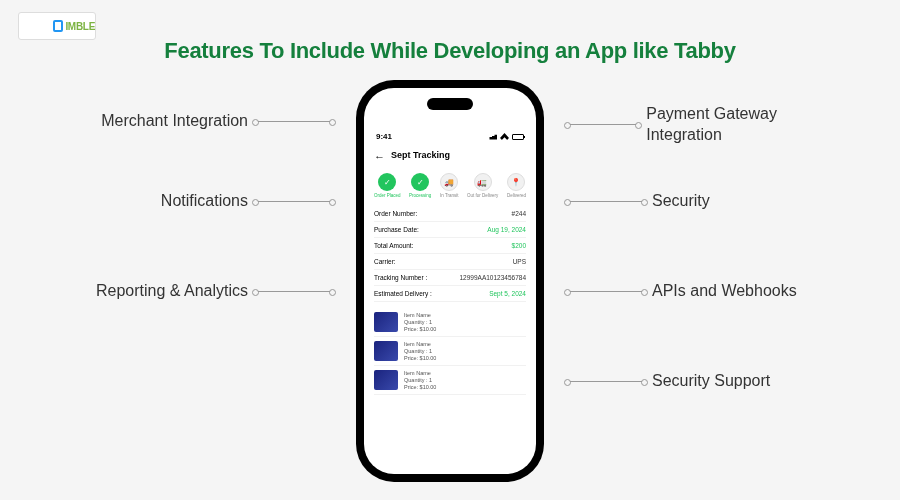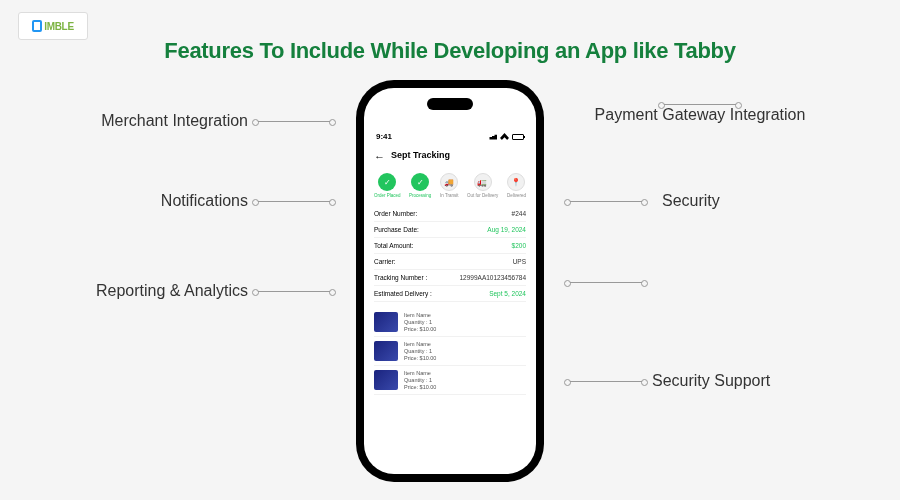--- a/index.html
+++ b/index.html
@@ -1,17 +1,17 @@
 <!DOCTYPE html>
 <html><head>
 <meta charset="utf-8">
 <style>
   * { margin: 0; padding: 0; box-sizing: border-box; }
   body { width: 900px; height: 500px; background: #f5f5f5; font-family: -apple-system, BlinkMacSystemFont, "Segoe UI", sans-serif; position: relative; overflow: hidden; }
-  .logo { position: absolute; top: 12px; left: 18px; width: 70px; height: 28px; border: 1px solid #ddd; border-radius: 3px; background: #fff; display: flex; align-items: center; justify-content: center; }
+  .logo { position: absolute; top: 12px; left: 18px; width: 78px; height: 28px; border: 1px solid #ddd; border-radius: 3px; background: #fff; display: flex; align-items: center; justify-content: flex-end; }
   .logo-text { font-size: 10px; font-weight: 700; color: #7cb342; letter-spacing: -0.3px; }
   .logo-icon { width: 10px; height: 12px; border: 2px solid #2196f3; border-radius: 2px; margin-right: 2px; }
   .title { text-align: center; font-size: 22px; font-weight: 700; color: #15803d; padding-top: 38px; letter-spacing: -0.3px; }
   .main { position: relative; width: 100%; height: 430px; }
   .phone { position: absolute; left: 50%; top: 16px; transform: translateX(-50%); width: 188px; height: 402px; background: #000; border-radius: 38px; padding: 8px; }
   .screen { width: 100%; height: 100%; background: #fff; border-radius: 30px; overflow: hidden; position: relative; }
   .notch { position: absolute; top: 10px; left: 50%; transform: translateX(-50%); width: 46px; height: 12px; background: #000; border-radius: 10px; z-index: 10; }
   .statusbar { display: flex; justify-content: space-between; align-items: center; padding: 8px 12px 4px; font-size: 8px; font-weight: 600; margin-top: 36px; }
   .status-icons { display: flex; gap: 3px; align-items: center; }
   .sig { width: 10px; height: 6px; background: #000; clip-path: polygon(0 100%, 25% 100%, 25% 60%, 50% 60%, 50% 40%, 75% 40%, 75% 20%, 100% 20%, 100% 100%); }
@@ -64,30 +64,31 @@
   </div>
   <div class="feat left" style="top:48px; right:560px; width:260px;">
     <span>Merchant Integration</span>
     <span class="conn"></span>
   </div>
   <div class="feat left" style="top:218px; right:560px; width:260px;align-items:center;">
     <span>Reporting &amp; Analytics</span>
     <span class="conn"></span>
   </div>
 
-  <div class="feat right" style="top:40px; left:560px; width:280px; line-height:1.3;flex-direction:column;">
+  <div class="feat right" style="top:40px; left:560px; width:280px; line-height:1.3;">
     <span class="conn"></span>
     <span>Payment Gateway Integration</span>
   </div>
-  <div class="feat right" style="top:128px; left:560px; width:280px;gap:10px;">
+  <div class="feat right" style="top:128px; left:560px; width:280px;">
     <span class="conn"></span>
     <span>Security</span>
   </div>
   <div class="feat right" style="top:218px; left:560px; width:280px;">
     <span class="conn"></span>
+    <span>APIs and Webhooks</span>
   </div>
   <div class="feat right" style="top:308px; left:560px; width:280px;">
     <span class="conn"></span>
     <span>Security Support</span>
   </div>
 
   <div class="phone">
     <div class="screen">
       <div class="notch"></div>
       <div class="statusbar">

